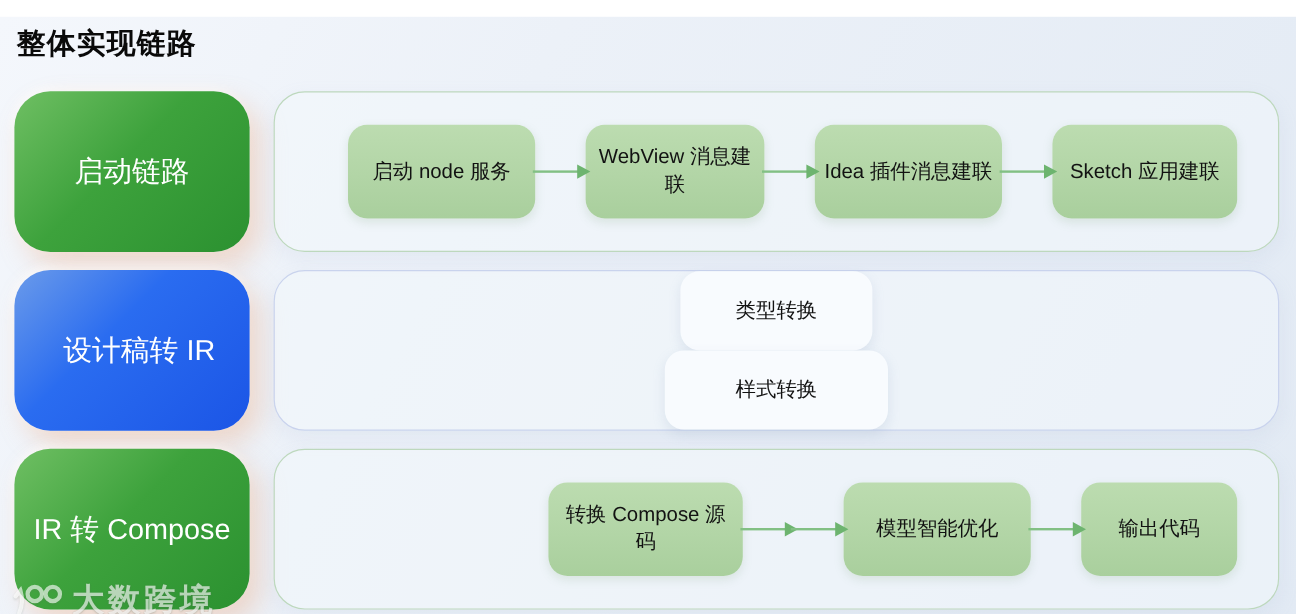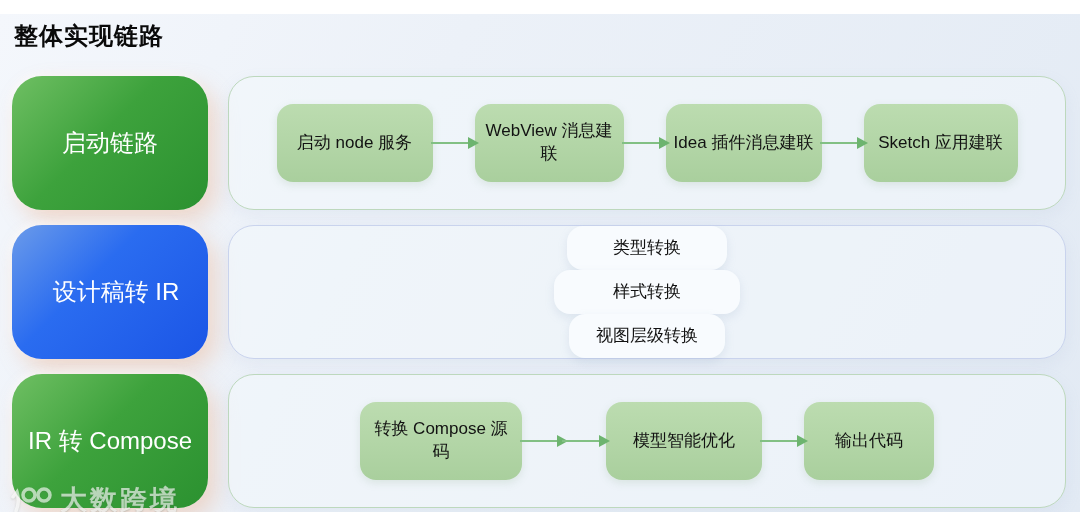--- a/index.html
+++ b/index.html
@@ -28,21 +28,21 @@
     color:#ffffff;font-size:24px;font-weight:400;
     text-align:center;padding:0 8px;box-sizing:border-box;
     box-shadow:8px 10px 22px rgba(235,160,115,0.35), -2px -2px 8px rgba(255,255,255,0.6);
   }
   .label-green{background:linear-gradient(135deg,var(--green-a) 0%,#3da23c 45%,var(--green-b) 100%);}
   .label-blue{background:linear-gradient(135deg,var(--blue-a) 0%,#2a6cf0 40%,var(--blue-b) 100%);padding-left:20px;}
   .row-container{
     flex:1;margin-left:20px;
     border-radius:26px;
     background:rgba(243,247,252,0.55);
-    display:flex;align-items:center;justify-content:center;
+    display:flex;align-items:center;justify-content:flex-end;
     padding:0 34px;box-sizing:border-box;
     box-shadow:0 6px 16px rgba(160,175,205,0.12);
   }
   .border-green{border:1px solid var(--cont-border-green);}
   .border-white{border:1px solid var(--cont-border-blue);flex-direction:column;}
   .step{
     height:78px;border-radius:16px;
     display:flex;align-items:center;justify-content:center;
     text-align:center;font-size:17px;font-weight:500;color:#121212;
     line-height:1.35;box-sizing:border-box;padding:0 8px;
@@ -101,21 +101,20 @@
           <div class="step step-green s3">Idea 插件消息建联</div>
           <div class="arrow"></div>
           <div class="step step-green s4">Sketch 应用建联</div>
         </div>
       </div>
       <div class="row row-1">
         <div class="label-box label-blue">设计稿转 IR</div>
         <div class="row-container border-white">
           <div class="step step-white s1">类型转换</div>
           <div class="step step-white s3">样式转换</div>
-          <div class="step step-white s4">视图层级转换</div>
         </div>
       </div>
       <div class="row row-2">
         <div class="label-box label-green">IR 转 Compose</div>
         <div class="row-container border-green">
           <div class="step step-green s1">转换 Compose 源码</div>
           <div class="arrow"></div>
           <div class="arrow"></div>
           <div class="step step-green s3">模型智能优化</div>
           <div class="arrow"></div>

